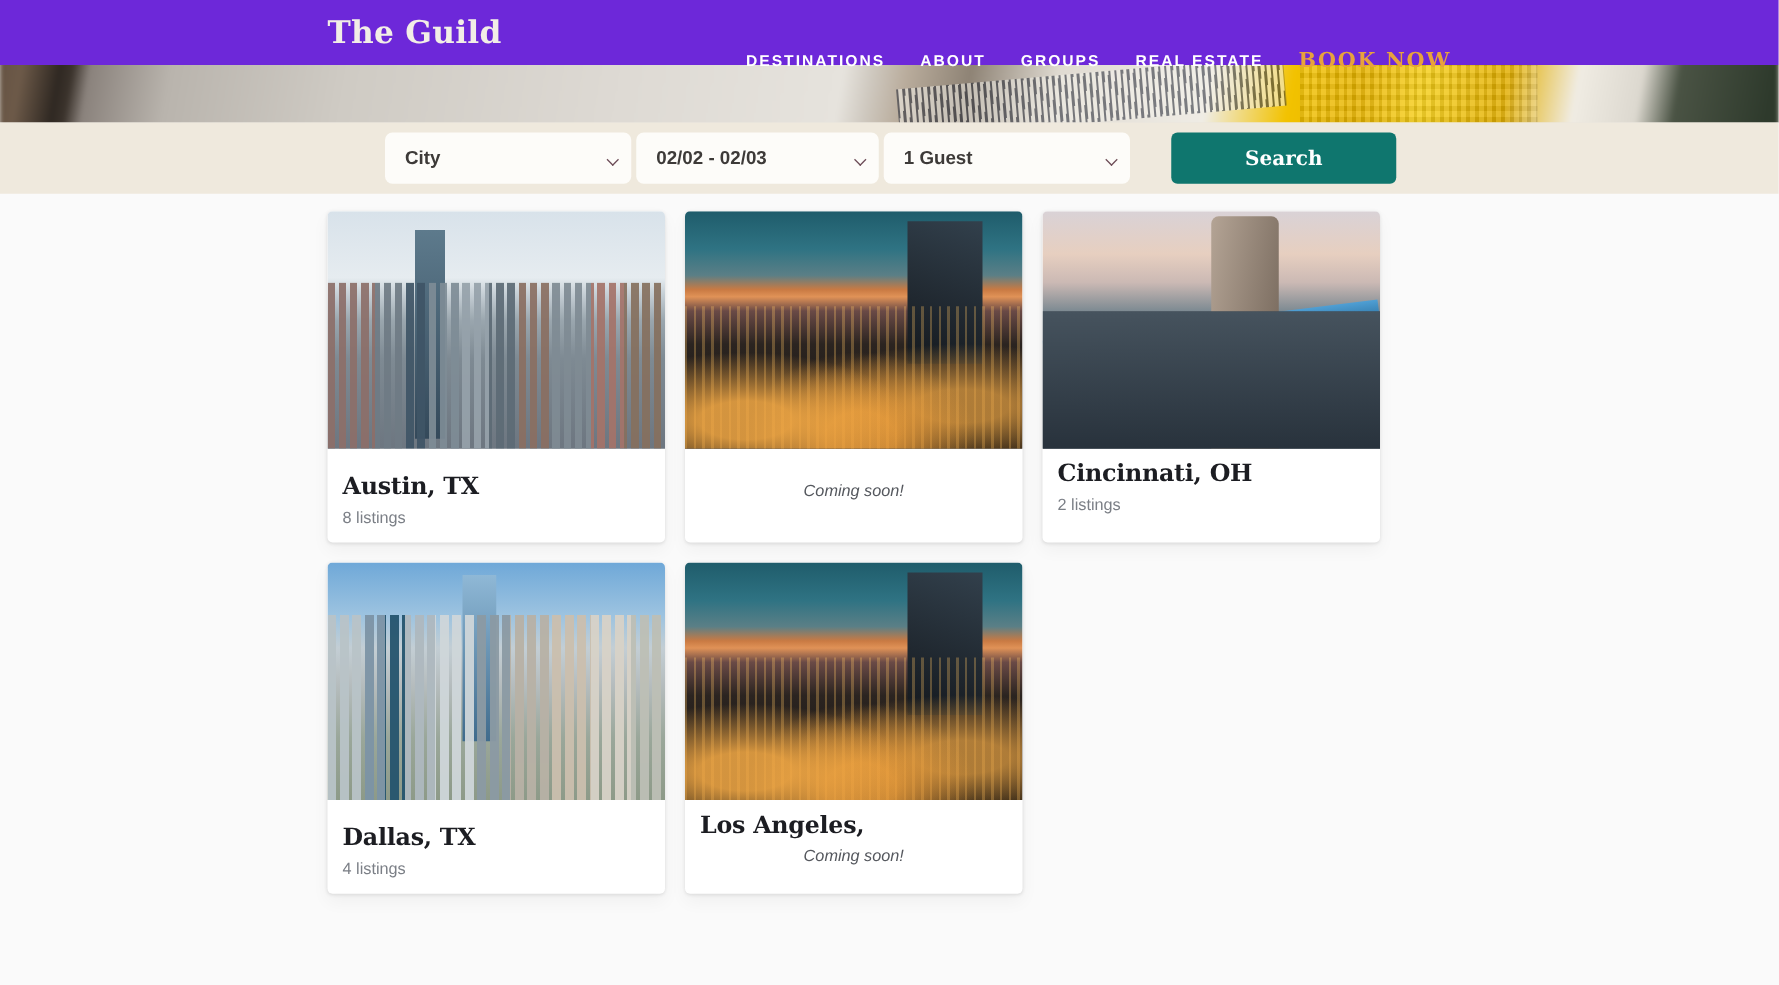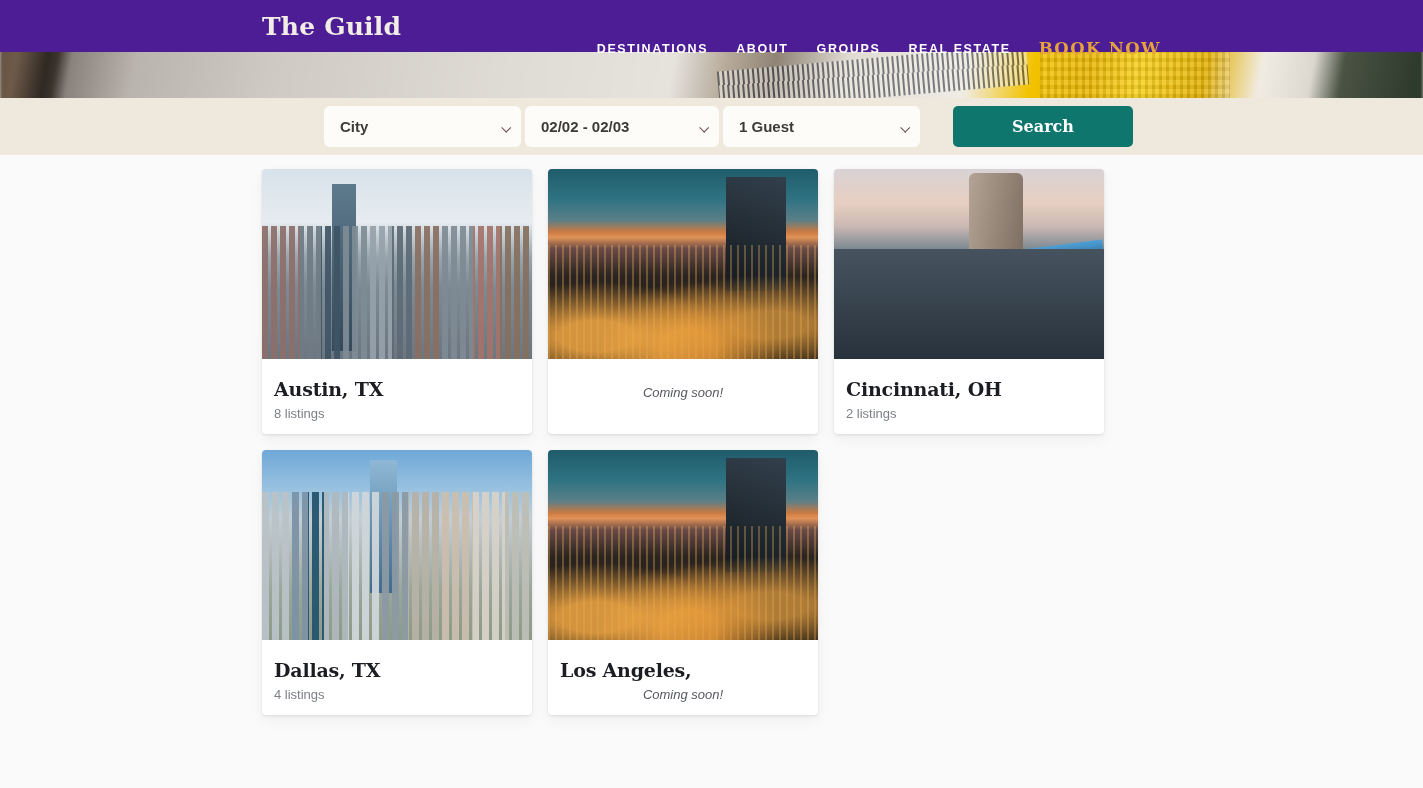--- a/index.html
+++ b/index.html
@@ -9,21 +9,21 @@
     height: 788px;
     overflow: hidden;
     background: #fafafa;
     font-family: "Liberation Sans", sans-serif;
   }
 
   
   .header {
     position: relative;
     height: 52px;
-    background: #4c1d95;
+    background: #6d28d9;
     display: flex;
     align-items: center;
     z-index: 30;
   }
   .logo {
     position: absolute;
     left: 262px;
     top: 50%;
     transform: translateY(-50%);
     font-family: "DejaVu Serif", "Liberation Serif", serif;
@@ -111,21 +111,20 @@
     display: flex;
     align-items: center;
     z-index: 20;
   }
   .search-inner {
     position: absolute;
     left: 308px;
     display: flex;
     align-items: center;
     gap: 4px;
-    margin-left: 16px;
   }
   .sfield {
     position: relative;
     height: 41px;
     background: #fdfcf9;
     border-radius: 6px;
     display: flex;
     align-items: center;
     padding: 0 26px 0 16px;
     color: #3d3a38;
@@ -198,21 +197,21 @@
     color: #1c1d22;
     letter-spacing: -0.2px;
     line-height: 1.1;
   }
   .card-sub {
     margin-top: 6px;
     font-size: 13px;
     color: #7b7f86;
   }
   .card-sub.soon { font-style: italic; color: #55585e; text-align: center; }
-  .card.compact .card-body { }
+  .card.compact .card-body { padding-top: 10px; }
 
   
   .img-austin {
     background:
       linear-gradient(#d8e2ea 0%, #e6ecf0 28%, #c9d2d8 34%, #9aa6ae 46%, #7e8a93 62%, #6d7680 100%);
   }
   .img-austin::after {
     content: ""; position: absolute; inset: 30% 0 0 0;
     background:
       linear-gradient(90deg,

